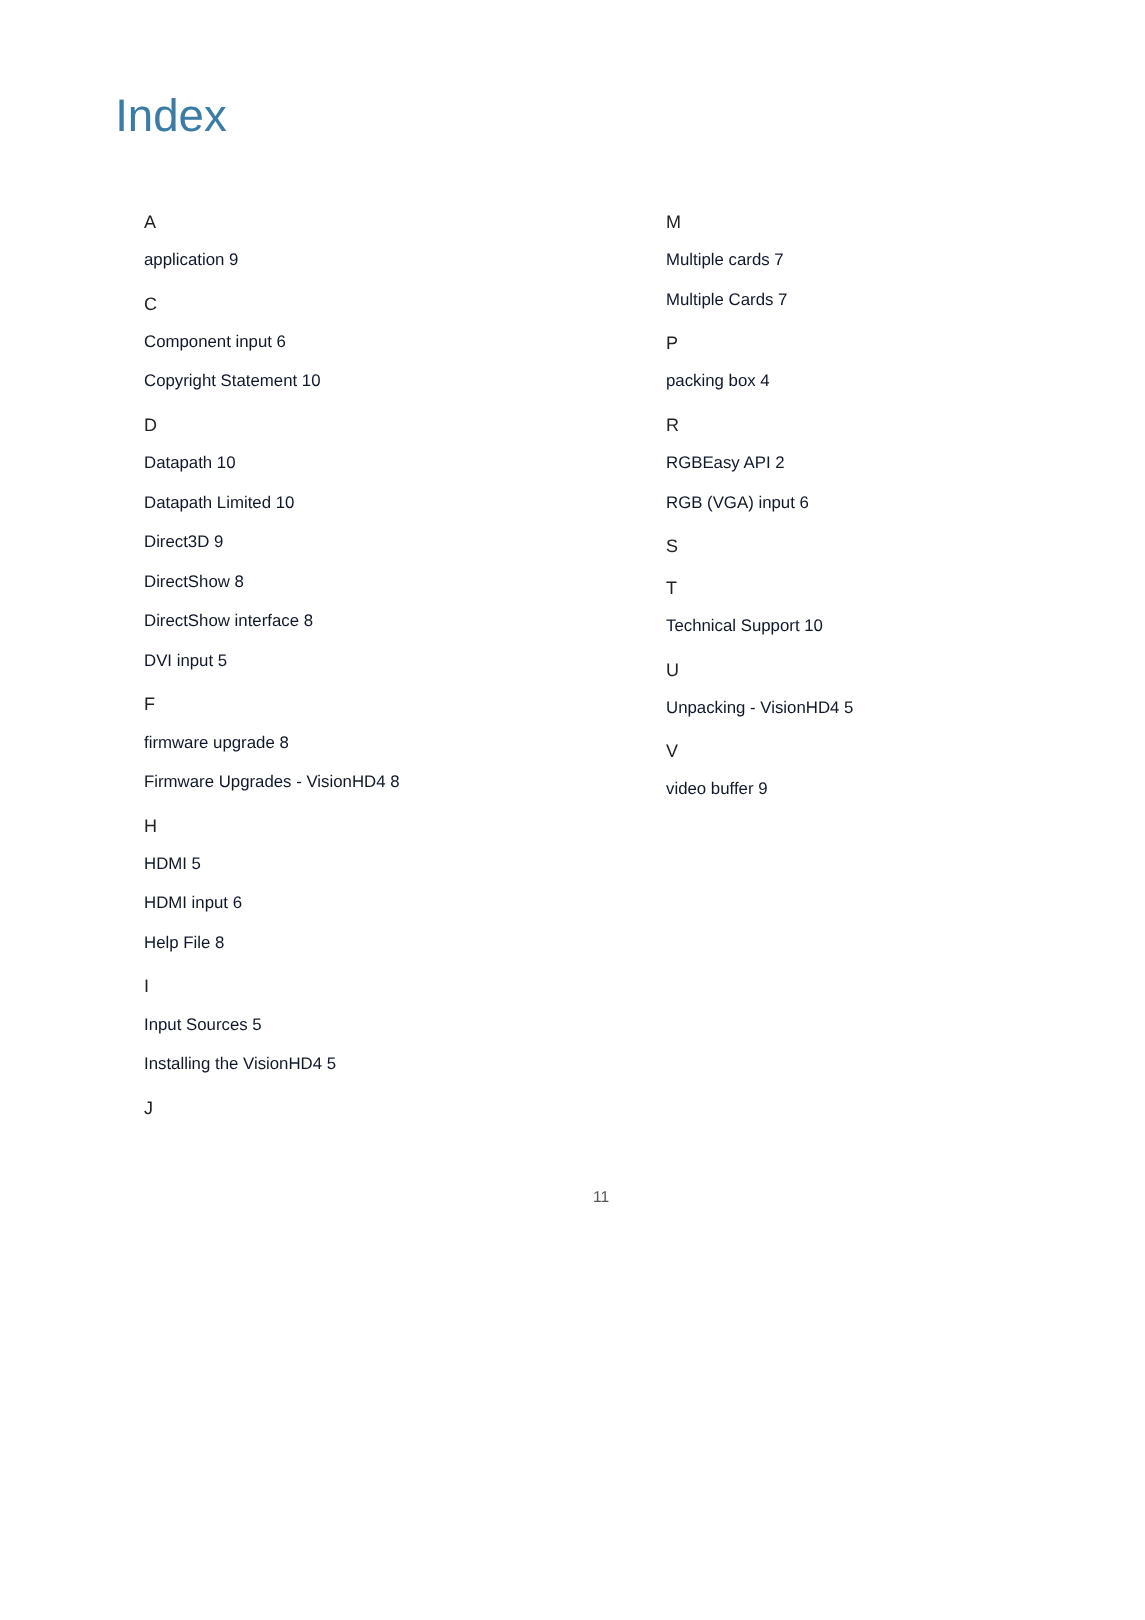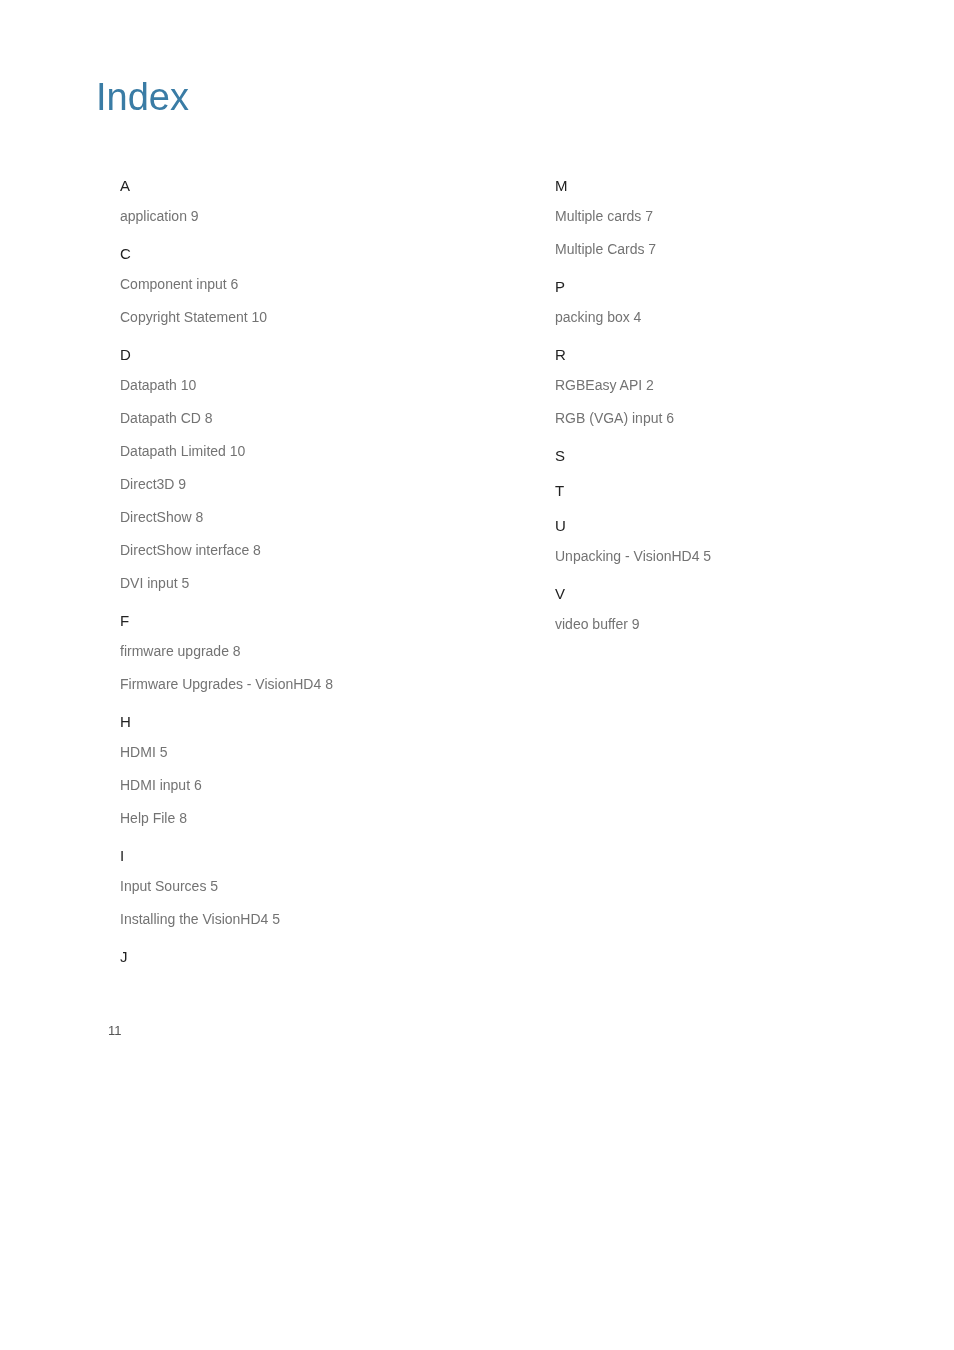--- a/index.html
+++ b/index.html
@@ -45,49 +45,48 @@
       font-size: 15px;
       font-weight: 400;
       color: #222;
       margin-top: 18px;
       margin-bottom: 6px;
       font-family: Arial, Helvetica, sans-serif;
     }
 
     .index-entry {
       font-size: 14px;
-      color: #737373;
+      color: #0f172a;
       margin-bottom: 8px;
       font-family: Arial, Helvetica, sans-serif;
       line-height: 1.5;
     }
 
     .page-footer {
-      text-align: left;
+      text-align: center;
       margin-top: 40px;
       font-size: 13px;
       color: #555;
       font-family: Arial, Helvetica, sans-serif;
     }
   </style>
 </head>
 <body>
 
 <h1 class="page-title">Index</h1>
 
 <div class="index-container">
   <div class="left-column" id="left-col">
       <div class="index-letter">A</div>
       <div class="index-entry">application&nbsp;9</div>
       <div class="index-letter">C</div>
       <div class="index-entry">Component input&nbsp;6</div>
       <div class="index-entry">Copyright Statement&nbsp;10</div>
       <div class="index-letter">D</div>
       <div class="index-entry">Datapath&nbsp;10</div>
-      <div class="index-entry">Datapath CD&nbsp;8</div>
       <div class="index-entry">Datapath Limited&nbsp;10</div>
       <div class="index-entry">Direct3D&nbsp;9</div>
       <div class="index-entry">DirectShow&nbsp;8</div>
       <div class="index-entry">DirectShow interface&nbsp;8</div>
       <div class="index-entry">DVI input&nbsp;5</div>
       <div class="index-letter">F</div>
       <div class="index-entry">firmware upgrade&nbsp;8</div>
       <div class="index-entry">Firmware Upgrades - VisionHD4&nbsp;8</div>
       <div class="index-letter">H</div>
       <div class="index-entry">HDMI&nbsp;5</div>
@@ -102,20 +101,21 @@
       <div class="index-letter">M</div>
       <div class="index-entry">Multiple cards&nbsp;7</div>
       <div class="index-entry">Multiple Cards&nbsp;7</div>
       <div class="index-letter">P</div>
       <div class="index-entry">packing box&nbsp;4</div>
       <div class="index-letter">R</div>
       <div class="index-entry">RGBEasy API&nbsp;2</div>
       <div class="index-entry">RGB (VGA) input&nbsp;6</div>
       <div class="index-letter">S</div>
       <div class="index-letter">T</div>
+      <div class="index-entry">Technical Support&nbsp;10</div>
       <div class="index-letter">U</div>
       <div class="index-entry">Unpacking - VisionHD4&nbsp;5</div>
       <div class="index-letter">V</div>
       <div class="index-entry">video buffer&nbsp;9</div>
     </div>
 </div>
 
 <div class="page-footer">
   <span>11</span>
 </div>

